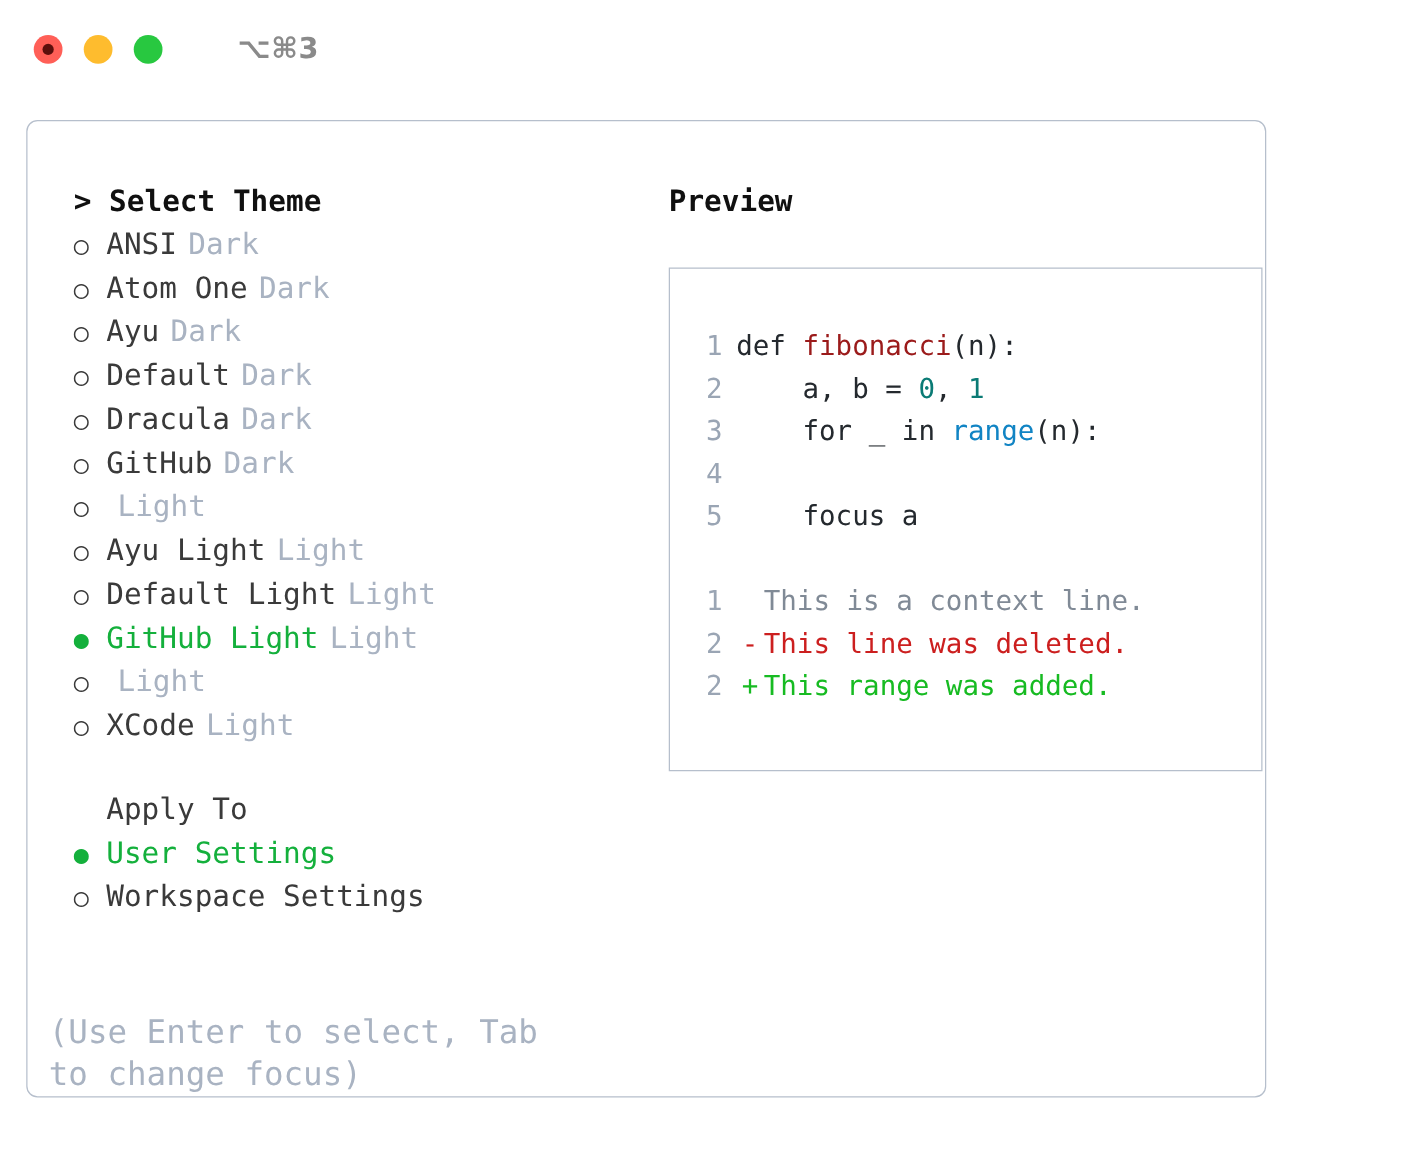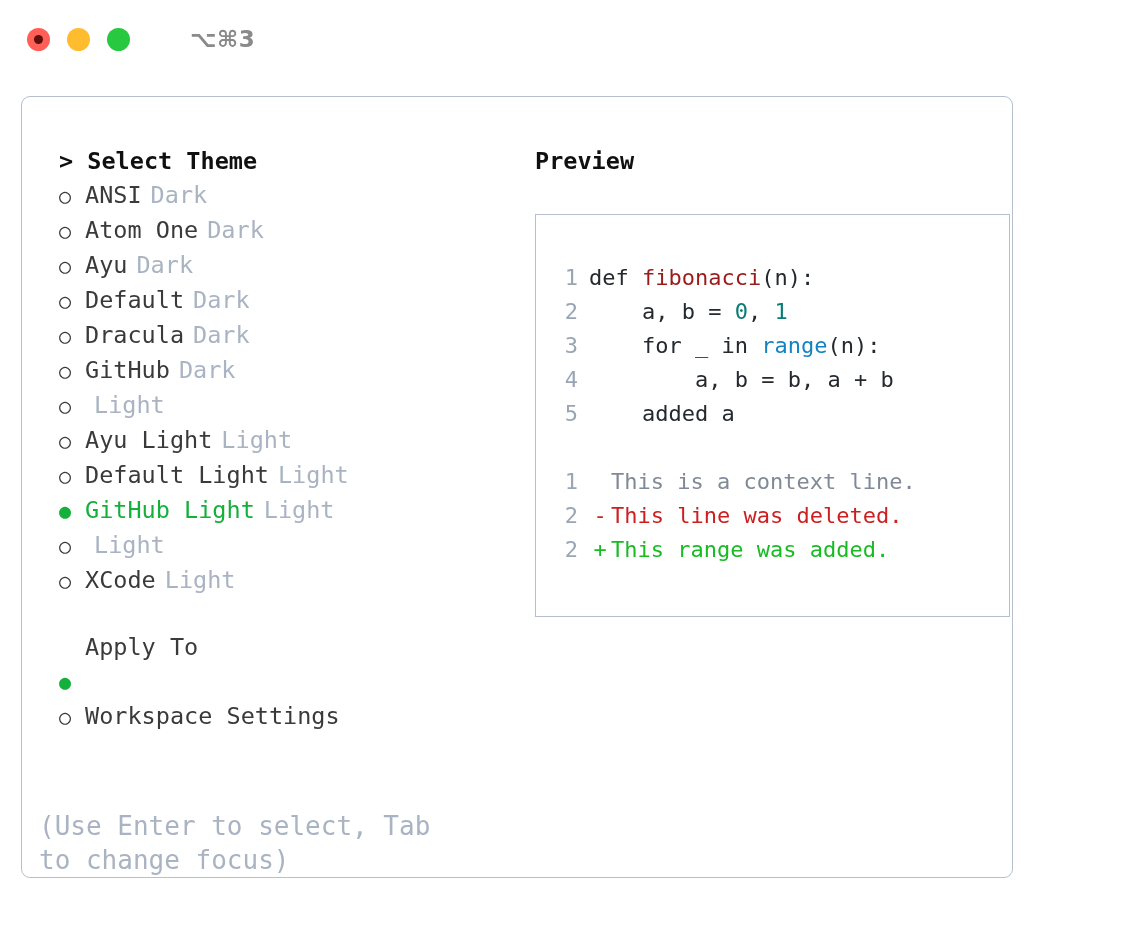--- a/index.html
+++ b/index.html
@@ -236,38 +236,38 @@
             <div class="opt-row"><span class="bullet empty">○</span><span class="opt-badge">Light</span></div>
             <div class="opt-row"><span class="bullet empty">○</span><span class="opt-label">XCode</span><span class="opt-badge">Light</span></div>
           </div>
 
         <div class="subsection">
           <div class="opt-row">
             <span class="bullet blank">○</span>
             <span class="opt-label">Apply To</span>
           </div>
           <div id="apply-list">
-              <div class="opt-row"><span class="bullet filled">●</span></div>
+              <div class="opt-row"><span class="bullet filled">●</span><span class="opt-label sel">User Settings</span></div>
               <div class="opt-row"><span class="bullet empty">○</span><span class="opt-label">Workspace Settings</span></div>
             </div>
         </div>
       </div>
 
       <div id="hint">(Use Enter to select, Tab to change focus)</div>
 
       <div id="right-col">
         <div id="preview-title">Preview</div>
 
         <div id="preview-box">
           <div id="code-block">
               <div class="code-line"><span class="lineno">1</span><span class="code-text"></span><span class="code-text">def </span><span class="code-text tok-func">fibonacci</span><span class="code-text">(n):</span></div>
               <div class="code-line"><span class="lineno">2</span><span class="code-text">    </span><span class="code-text">a, b = </span><span class="code-text tok-num">0</span><span class="code-text">, </span><span class="code-text tok-num">1</span></div>
               <div class="code-line"><span class="lineno">3</span><span class="code-text">    </span><span class="code-text">for _ in </span><span class="code-text tok-call">range</span><span class="code-text">(n):</span></div>
-              <div class="code-line"><span class="lineno">4</span><span class="code-text">        </span><span class="code-text">a, b = b, a + b</span></div>
-              <div class="code-line"><span class="lineno">5</span><span class="code-text">    </span><span class="code-text">added a</span></div>
+              <div class="code-line"><span class="lineno">4</span><span class="code-text">        </span></div>
+              <div class="code-line"><span class="lineno">5</span><span class="code-text">    </span><span class="code-text">focus a</span></div>
             </div>
           <div class="diff-gap"></div>
           <div id="diff-block">
               <div class="code-line diff-context"><span class="lineno">1</span><span class="gutter"> </span><span class="code-text">This is a context line.</span></div>
               <div class="code-line diff-del"><span class="lineno">2</span><span class="gutter">-</span><span class="code-text">This line was deleted.</span></div>
               <div class="code-line diff-add"><span class="lineno">2</span><span class="gutter">+</span><span class="code-text">This range was added.</span></div>
             </div>
         </div>
       </div>
 

